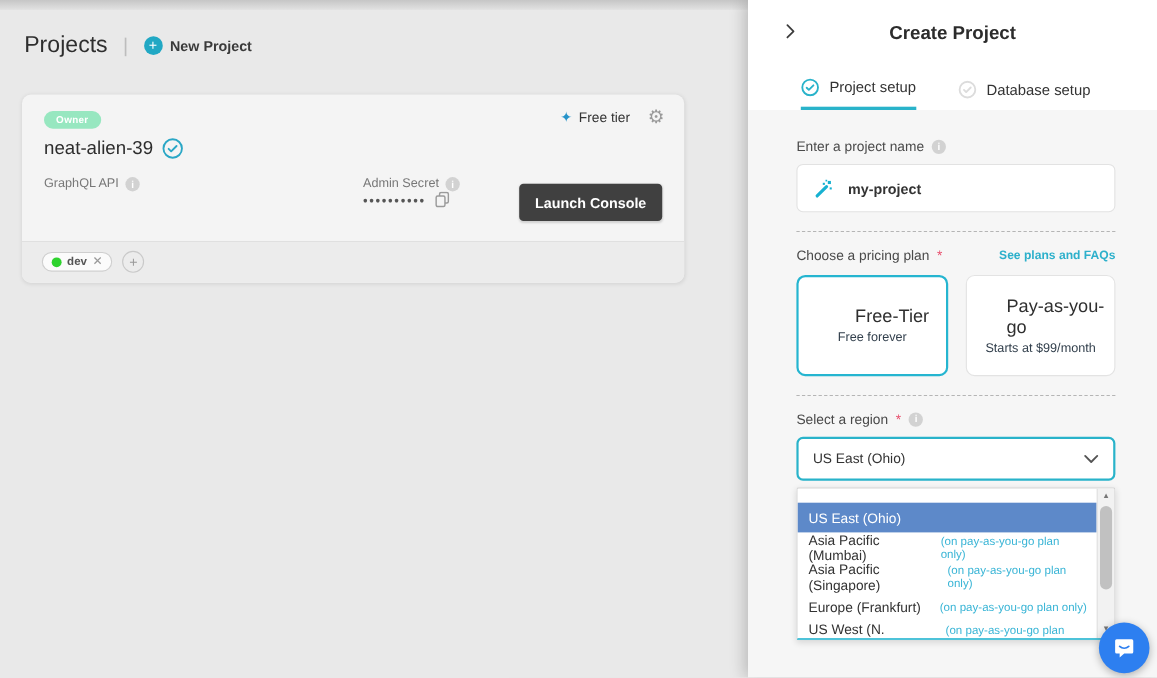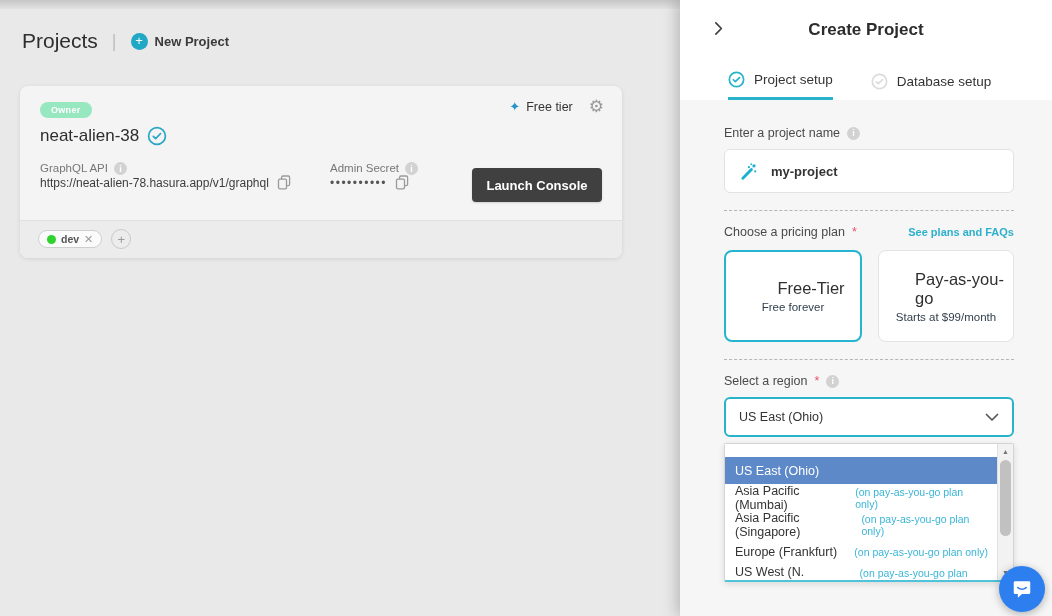--- a/index.html
+++ b/index.html
@@ -120,43 +120,34 @@
     <div class="card-main">
       <span class="owner-badge">Owner</span>
 
       <div class="tier-row">
         <span class="sparkle-icon">✦</span>
         <span class="tier-label">Free tier</span>
         <span class="gear-icon">⚙</span>
       </div>
 
       <div class="name-row">
-        <span class="project-name">neat-alien-38</span>
+        <span class="project-name">neat-alien-39</span>
         <span style="display:inline-flex;">
           <svg width="20" height="20" viewBox="0 0 20 20">
               <circle cx="10" cy="10" r="8.4" fill="none" stroke="#2aa7c6" stroke-width="1.7"></circle>
               <path d="M6.3 10.3l2.3 2.3 4.9-4.9" fill="none" stroke="#2aa7c6" stroke-width="1.7" stroke-linecap="round" stroke-linejoin="round"></path>
             </svg>
         </span>
       </div>
 
       <div class="info-row">
         <div class="field-block api">
           <div class="field-label-row">
             <span class="field-label">GraphQL API</span>
             <span class="info-icon">i</span>
-          </div>
-          <div class="field-value-row">
-            <span class="field-value">https://neat-alien-78.hasura.app/v1/graphql</span>
-            <span class="copy-btn">
-              <svg width="14" height="15" viewBox="0 0 14 15">
-                  <rect x="4.6" y="1" width="8" height="9.6" rx="1.4" fill="none" stroke="#9a9a9a" stroke-width="1.3"></rect>
-                  <rect x="1.5" y="4.2" width="8" height="9.6" rx="1.4" fill="#f4f4f4" stroke="#9a9a9a" stroke-width="1.3"></rect>
-                </svg>
-            </span>
           </div>
         </div>
 
         <div class="field-block secret">
           <div class="field-label-row">
             <span class="field-label">Admin Secret</span>
             <span class="info-icon">i</span>
           </div>
           <div class="field-value-row">
             <span class="secret-dots">••••••••••</span>

